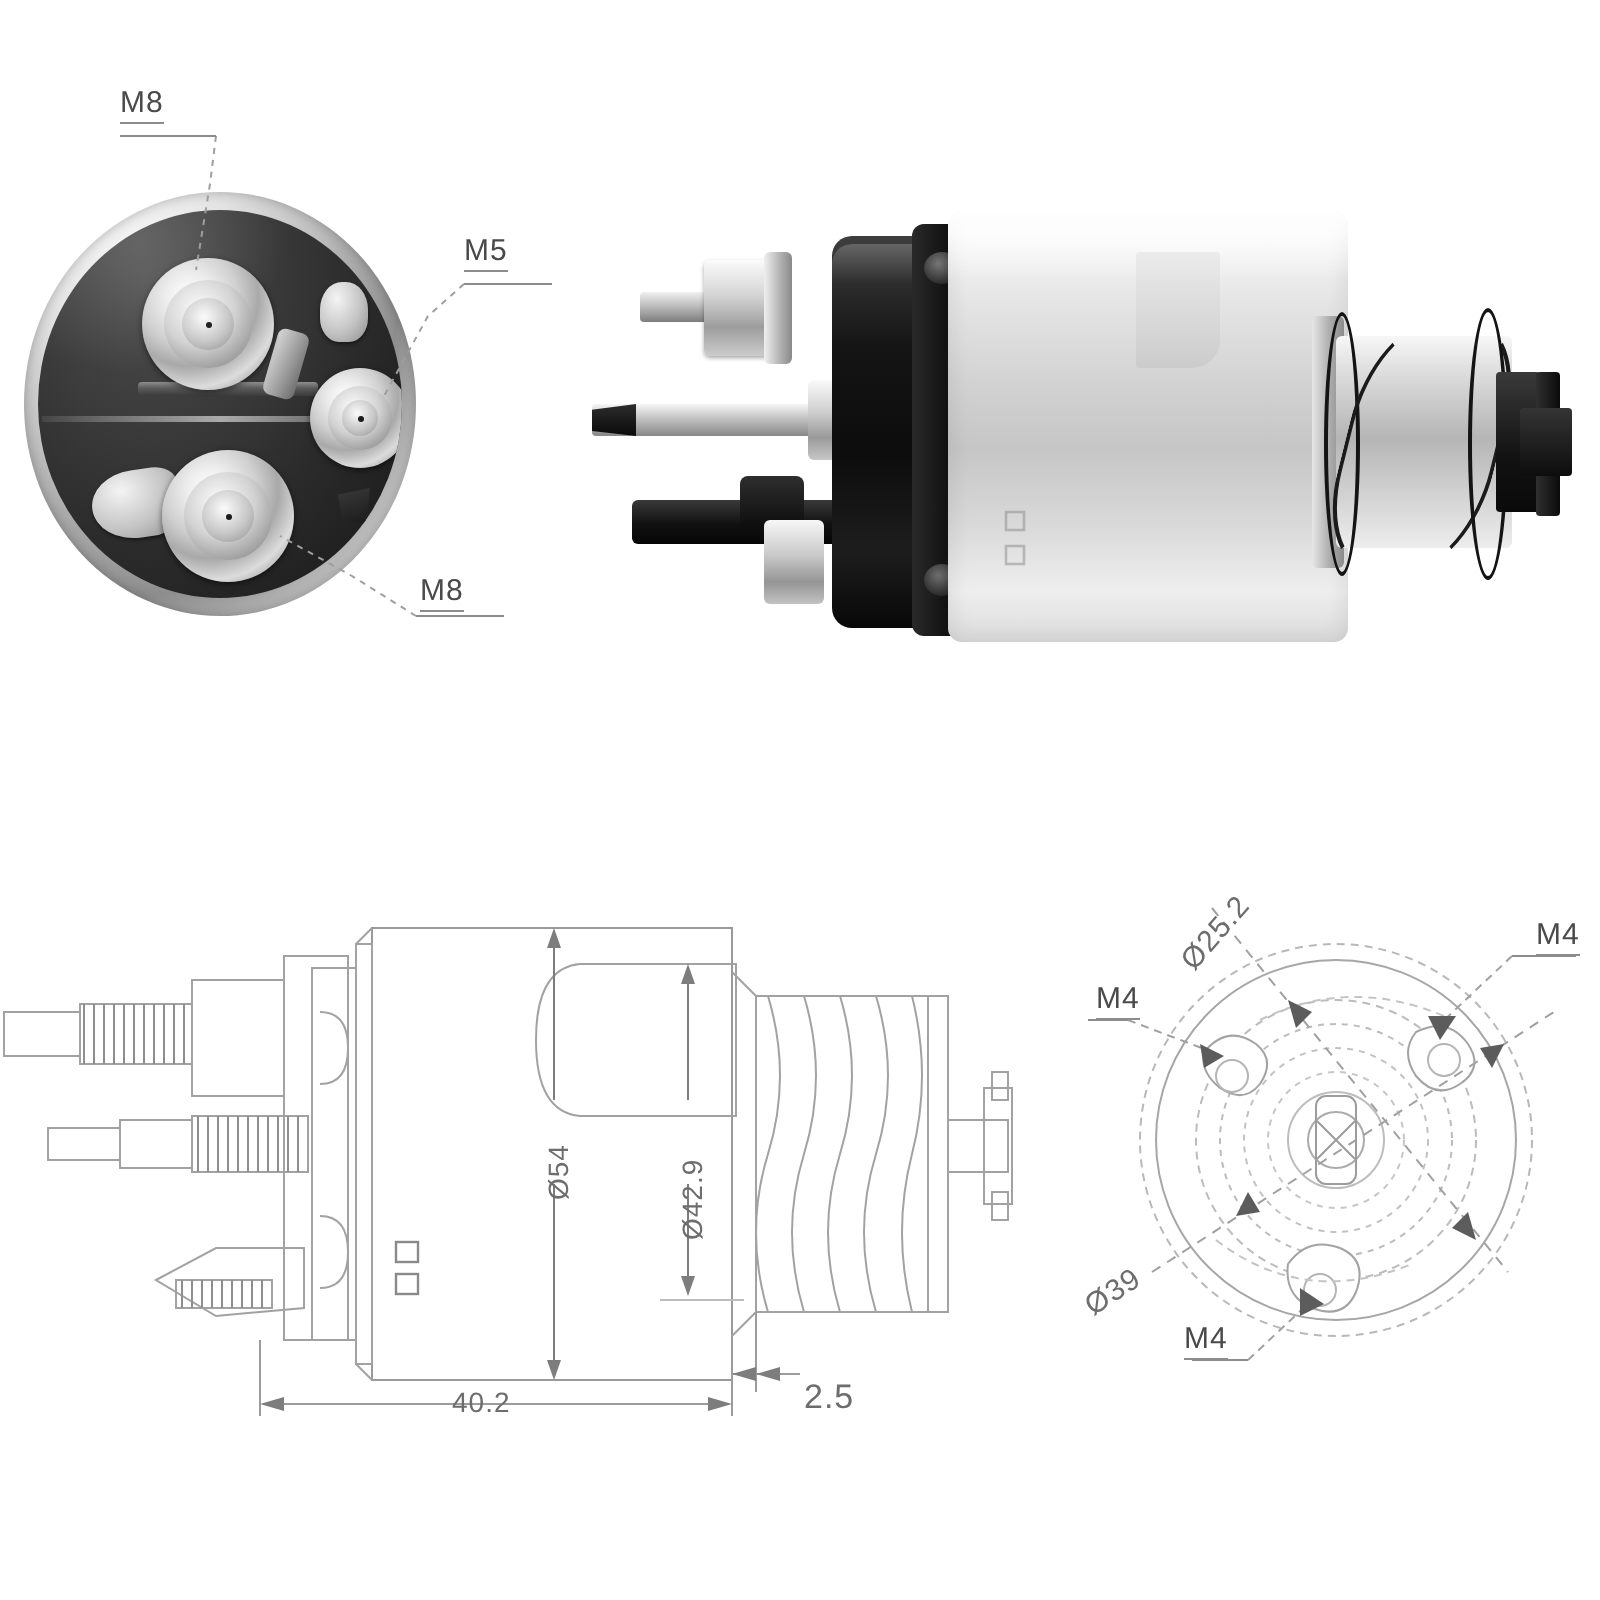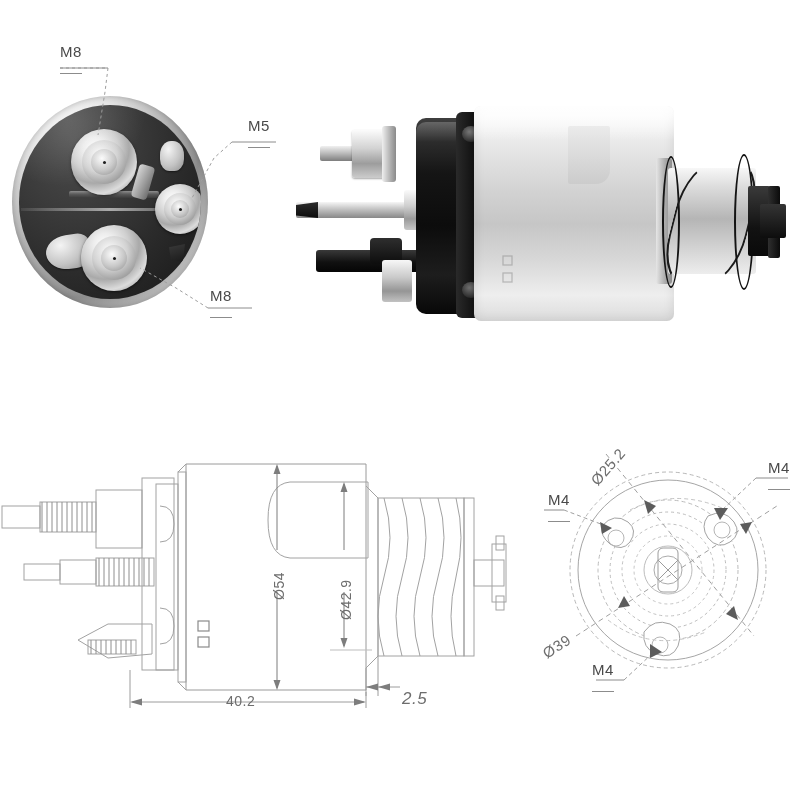--- a/index.html
+++ b/index.html
@@ -17,21 +17,21 @@
   
   .anno{
     position:absolute;
     font-size:15px;
     color:#4a4a4a;
     font-family:"Liberation Sans", sans-serif;
     letter-spacing:.5px;
     white-space:nowrap;
     line-height:1;
   }
-  .anno.u{border-bottom:1px solid #8c8c8c;padding-bottom:14px;}
+  .anno.u{border-bottom:1px solid #8c8c8c;padding-bottom:2px;}
   .dim{
     position:absolute;
     font-size:14px;
     color:#6d6d6d;
     white-space:nowrap;
     line-height:1;
     letter-spacing:.5px;
   }
   .dim.vert{transform:rotate(-90deg);transform-origin:0 0;}
   .dim.rot{transform-origin:0 0;}
@@ -282,21 +282,21 @@
     <path d="M60,68 L108,68" fill="none" stroke="#8c8c8c" stroke-width="1"></path>
 
     <path d="M232,142 L276,142" fill="none" stroke="#8c8c8c" stroke-width="1"></path>
     <path d="M232,142 L214,158 L192,198" fill="none" stroke="#9e9e9e" stroke-width="1" stroke-dasharray="3,3"></path>
 
     <path d="M208,308 L252,308" fill="none" stroke="#8c8c8c" stroke-width="1"></path>
     <path d="M208,308 L176,288 L140,268" fill="none" stroke="#9e9e9e" stroke-width="1" stroke-dasharray="3,3"></path>
   </svg>
 
   <div class="anno u" style="left:60px;top:44px;">M8</div>
-  <div class="anno u" style="left:248px;top:118px;">M5</div>
+  <div class="anno u" style="left:232px;top:118px;">M5</div>
   <div class="anno u" style="left:210px;top:288px;">M8</div>
 
   <div class="panel" id="product-photo">
     <div class="pp" id="pp-stud-top-shaft"></div>
     <div class="pp" id="pp-nut-top"></div>
     <div class="pp" id="pp-washer-top"></div>
 
     <div class="pp" id="pp-stud-mid-shaft"></div>
     <div class="pp" id="pp-stud-mid-tip"></div>
     <div class="pp" id="pp-nut-mid"></div>
@@ -420,21 +420,21 @@
       <line x1="378" y1="216" x2="378" y2="256"></line>
       <line x1="366" y1="247" x2="400" y2="247"></line>
       <polygon points="366,247 378,243.5 378,250.5" fill="#7d7d7d" stroke="none"></polygon>
       <polygon points="378,247 390,243.5 390,250.5" fill="#7d7d7d" stroke="none"></polygon>
     </g>
   </svg>
 
   <div class="dim vert" style="left:272px;top:600px;">Ø54</div>
   <div class="dim vert" style="left:339px;top:620px;">Ø42.9</div>
   <div class="dim" style="left:226px;top:694px;">40.2</div>
-  <div class="dim" style="left:402px;top:690px;font-size:17px;font-style:italic;">2.5</div>
+  <div class="dim" style="left:402px;top:690px;font-size:17px;">2.5</div>
 
   <svg width="260" height="265" style="position:absolute;left:540px;top:430px;">
     <g fill="none" stroke-width="1">
 
       <circle cx="128" cy="140" r="98" stroke="#b8b8b8" stroke-dasharray="4,3"></circle>
       <circle cx="128" cy="140" r="90" stroke="#a6a6a6"></circle>
       <circle cx="128" cy="140" r="70" stroke="#bcbcbc" stroke-dasharray="4,3"></circle>
       <circle cx="128" cy="140" r="58" stroke="#bcbcbc" stroke-dasharray="3,3"></circle>
       <circle cx="128" cy="140" r="46" stroke="#c2c2c2" stroke-dasharray="3,3"></circle>
       <circle cx="128" cy="140" r="34" stroke="#c6c6c6" stroke-dasharray="3,3"></circle>

